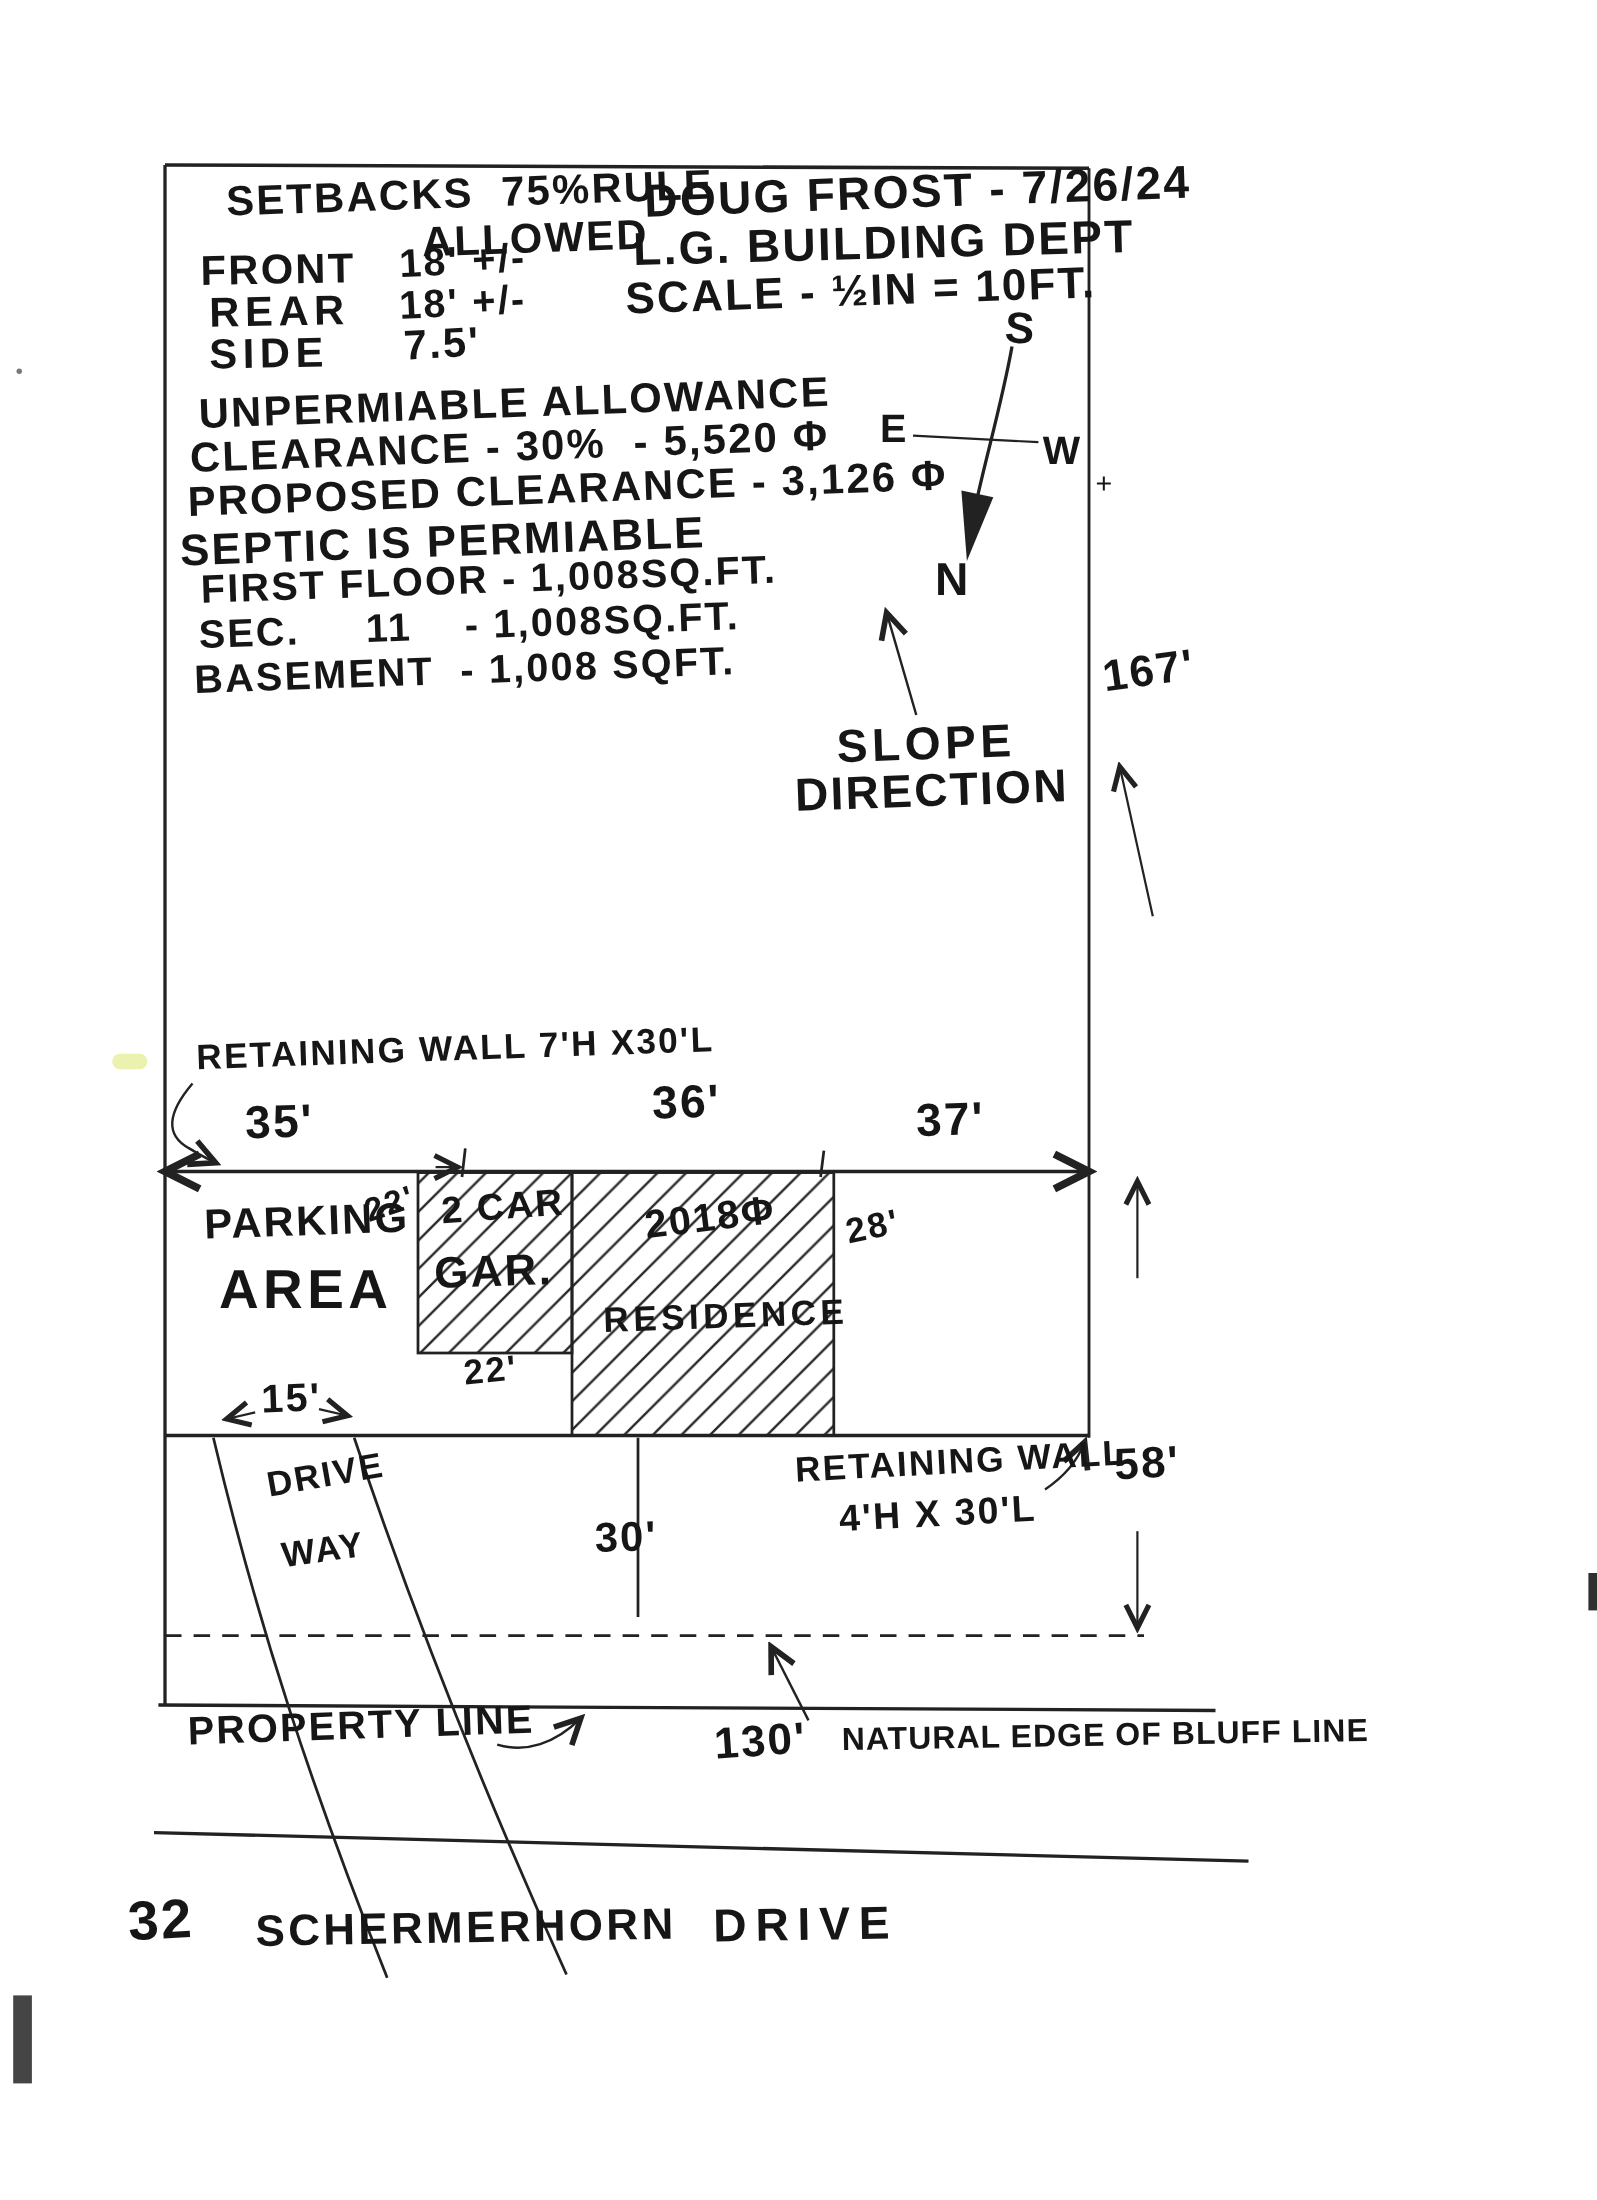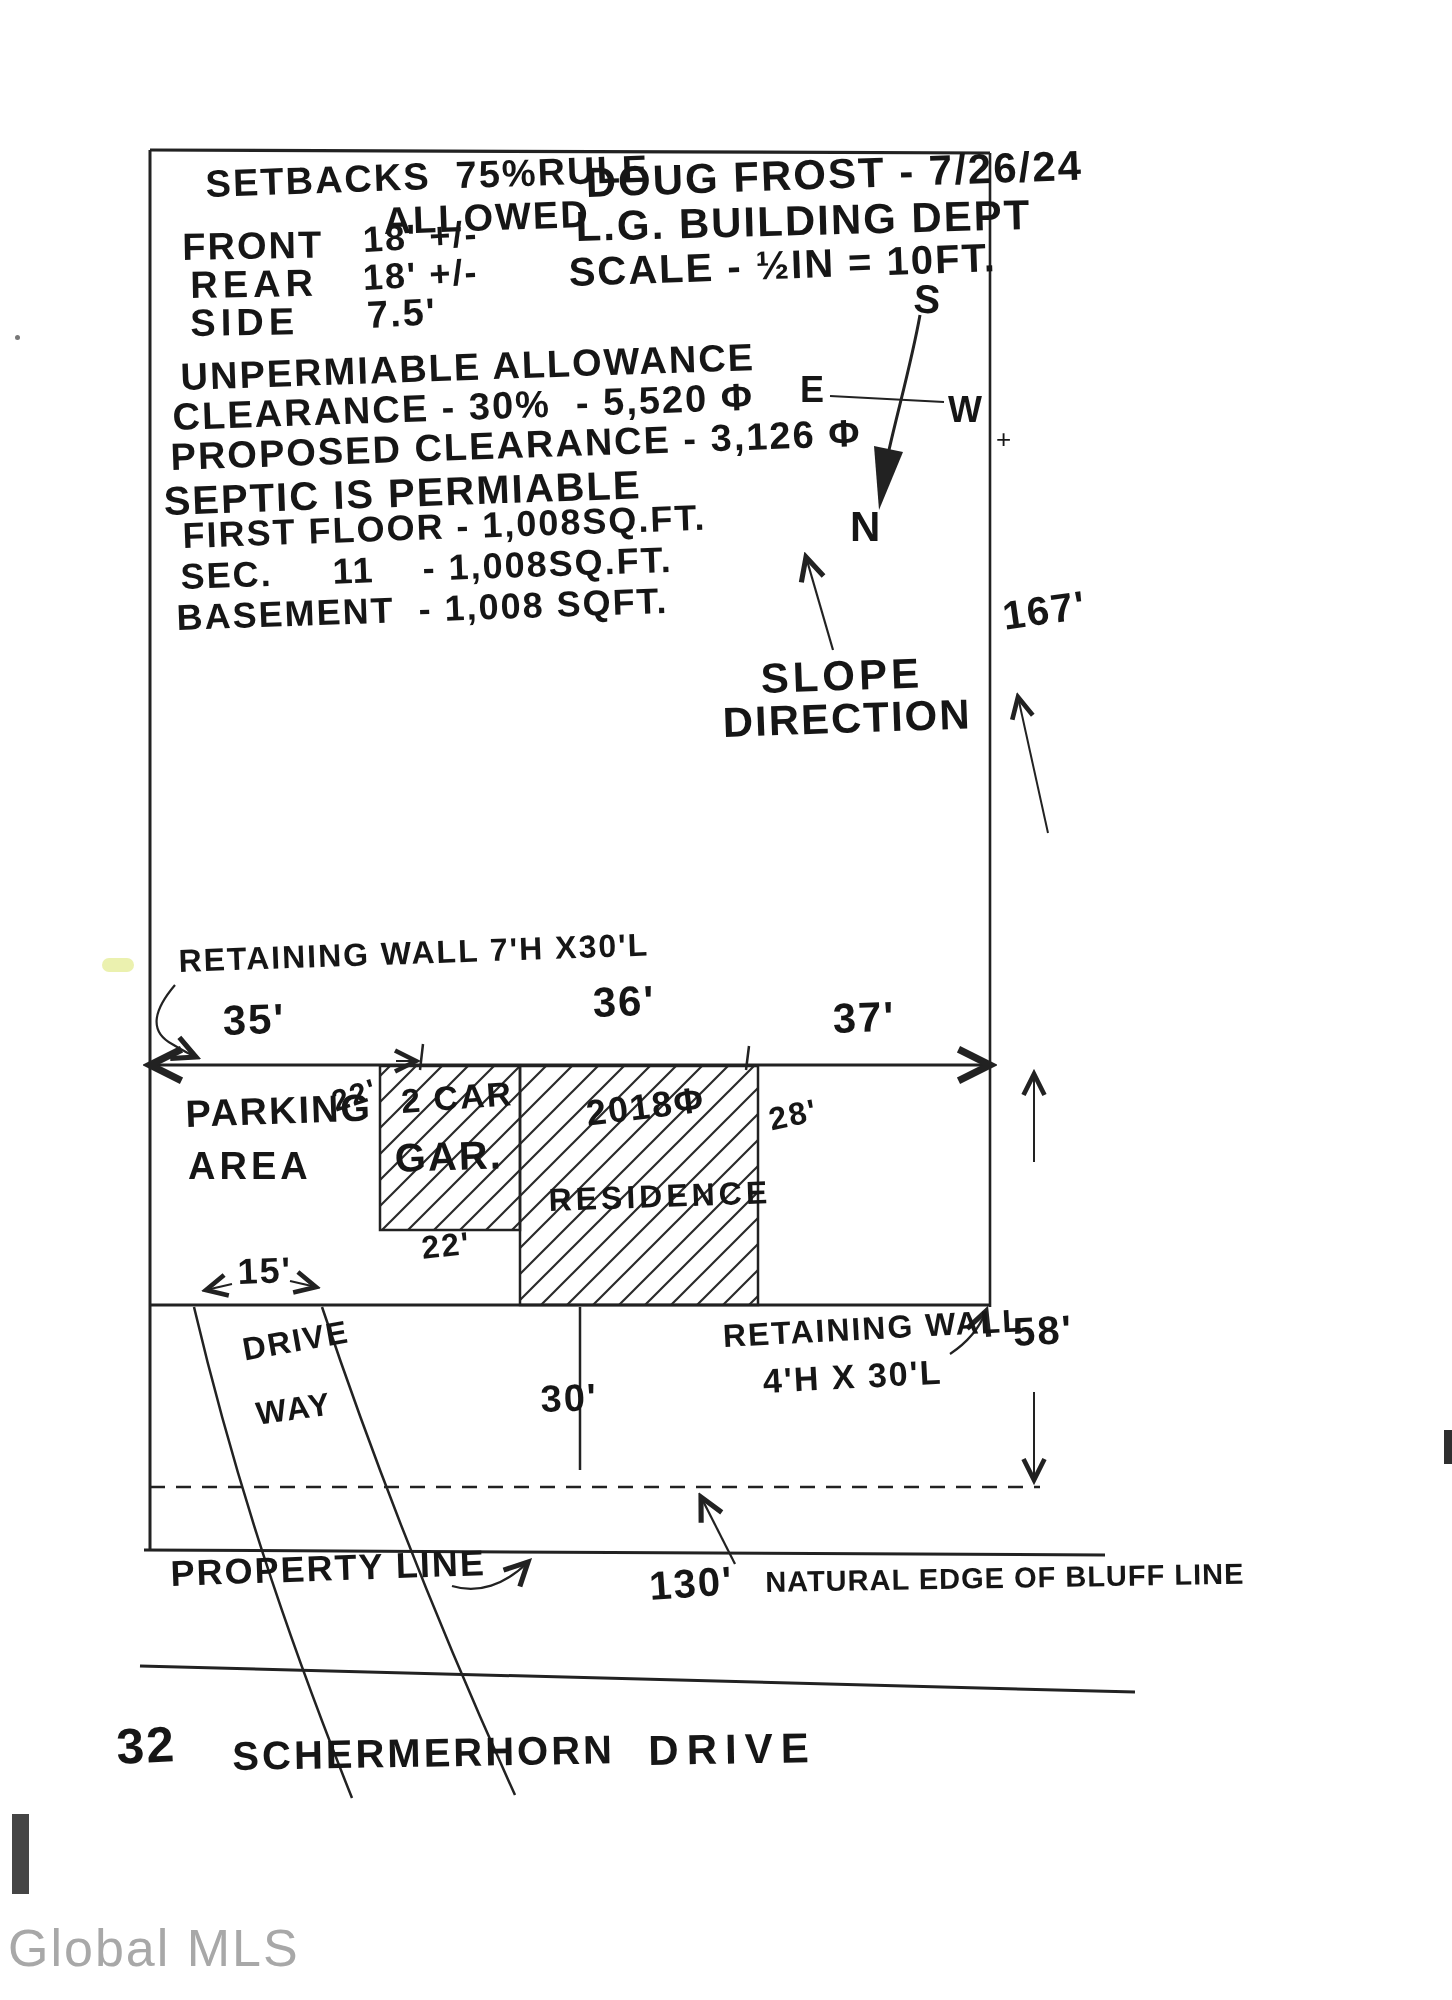--- a/index.html
+++ b/index.html
@@ -119,21 +119,21 @@
   <div class="hw" style="left:996px;top:426px;font-size:26px;font-weight:400;">+</div>
   <div class="hw" style="left:1012px;top:1312px;font-size:40px;transform:rotate(-3deg);">58'</div>
 
   <div class="hw" style="left:178px;top:945px;font-size:32px;transform:rotate(-2deg);">RETAINING WALL 7'H X30'L</div>
 
   <div class="hw" style="left:222px;top:1000px;font-size:42px;transform:rotate(-2deg);">35'</div>
   <div class="hw" style="left:592px;top:982px;font-size:42px;transform:rotate(-2deg);">36'</div>
   <div class="hw" style="left:832px;top:998px;font-size:42px;transform:rotate(-2deg);">37'</div>
 
   <div class="hw" style="left:185px;top:1095px;font-size:38px;transform:rotate(-2deg);">PARKING</div>
-  <div class="hw" style="left:188px;top:1147px;font-size:38px;letter-spacing:4px;">AREA</div>
+  <div class="hw" style="left:199px;top:1147px;font-size:50px;letter-spacing:4px;">AREA</div>
   <div class="hw" style="left:328px;top:1088px;font-size:30px;transform:rotate(-18deg);">22'</div>
   <div class="hw" style="left:400px;top:1084px;font-size:34px;transform:rotate(-4deg);">2 CAR</div>
   <div class="hw" style="left:394px;top:1138px;font-size:40px;transform:rotate(-2deg);">GAR.</div>
   <div class="hw" style="left:584px;top:1096px;font-size:36px;transform:rotate(-7deg);">2018Φ</div>
   <div class="hw" style="left:548px;top:1184px;font-size:32px;letter-spacing:4px;transform:rotate(-2deg);">RESIDENCE</div>
   <div class="hw" style="left:420px;top:1232px;font-size:32px;transform:rotate(-6deg);">22'</div>
   <div class="hw" style="left:766px;top:1104px;font-size:32px;transform:rotate(-12deg);">28'</div>
 
   <div class="hw" style="left:237px;top:1254px;font-size:36px;transform:rotate(-2deg);">15'</div>
   <div class="hw" style="left:240px;top:1334px;font-size:32px;transform:rotate(-10deg);">DRIVE</div>
@@ -145,18 +145,17 @@
 
   <div class="hw" style="left:170px;top:1556px;font-size:36px;transform:rotate(-2deg);">PROPERTY LINE</div>
   <div class="hw" style="left:648px;top:1566px;font-size:40px;transform:rotate(-4deg);">130'</div>
   <div class="hw" style="left:765px;top:1568px;font-size:29px;letter-spacing:1px;transform:rotate(-1deg);">NATURAL EDGE OF BLUFF LINE</div>
 
   <div class="hw" style="left:115px;top:1722px;font-size:50px;transform:rotate(-3deg);">32</div>
   <div class="hw" style="left:232px;top:1736px;font-size:40px;letter-spacing:3px;transform:rotate(-1deg);">SCHERMERHORN</div>
   <div class="hw" style="left:648px;top:1730px;font-size:42px;letter-spacing:8px;transform:rotate(-1deg);">DRIVE</div>
 
   <div class="wm-bar"></div>
-  <div class="wm-text">Global MLS</div>
   <div class="smudge"></div>
   <div class="dot"></div>
   <div class="edge-mark"></div>
 
 </div>
 
 </body></html>

